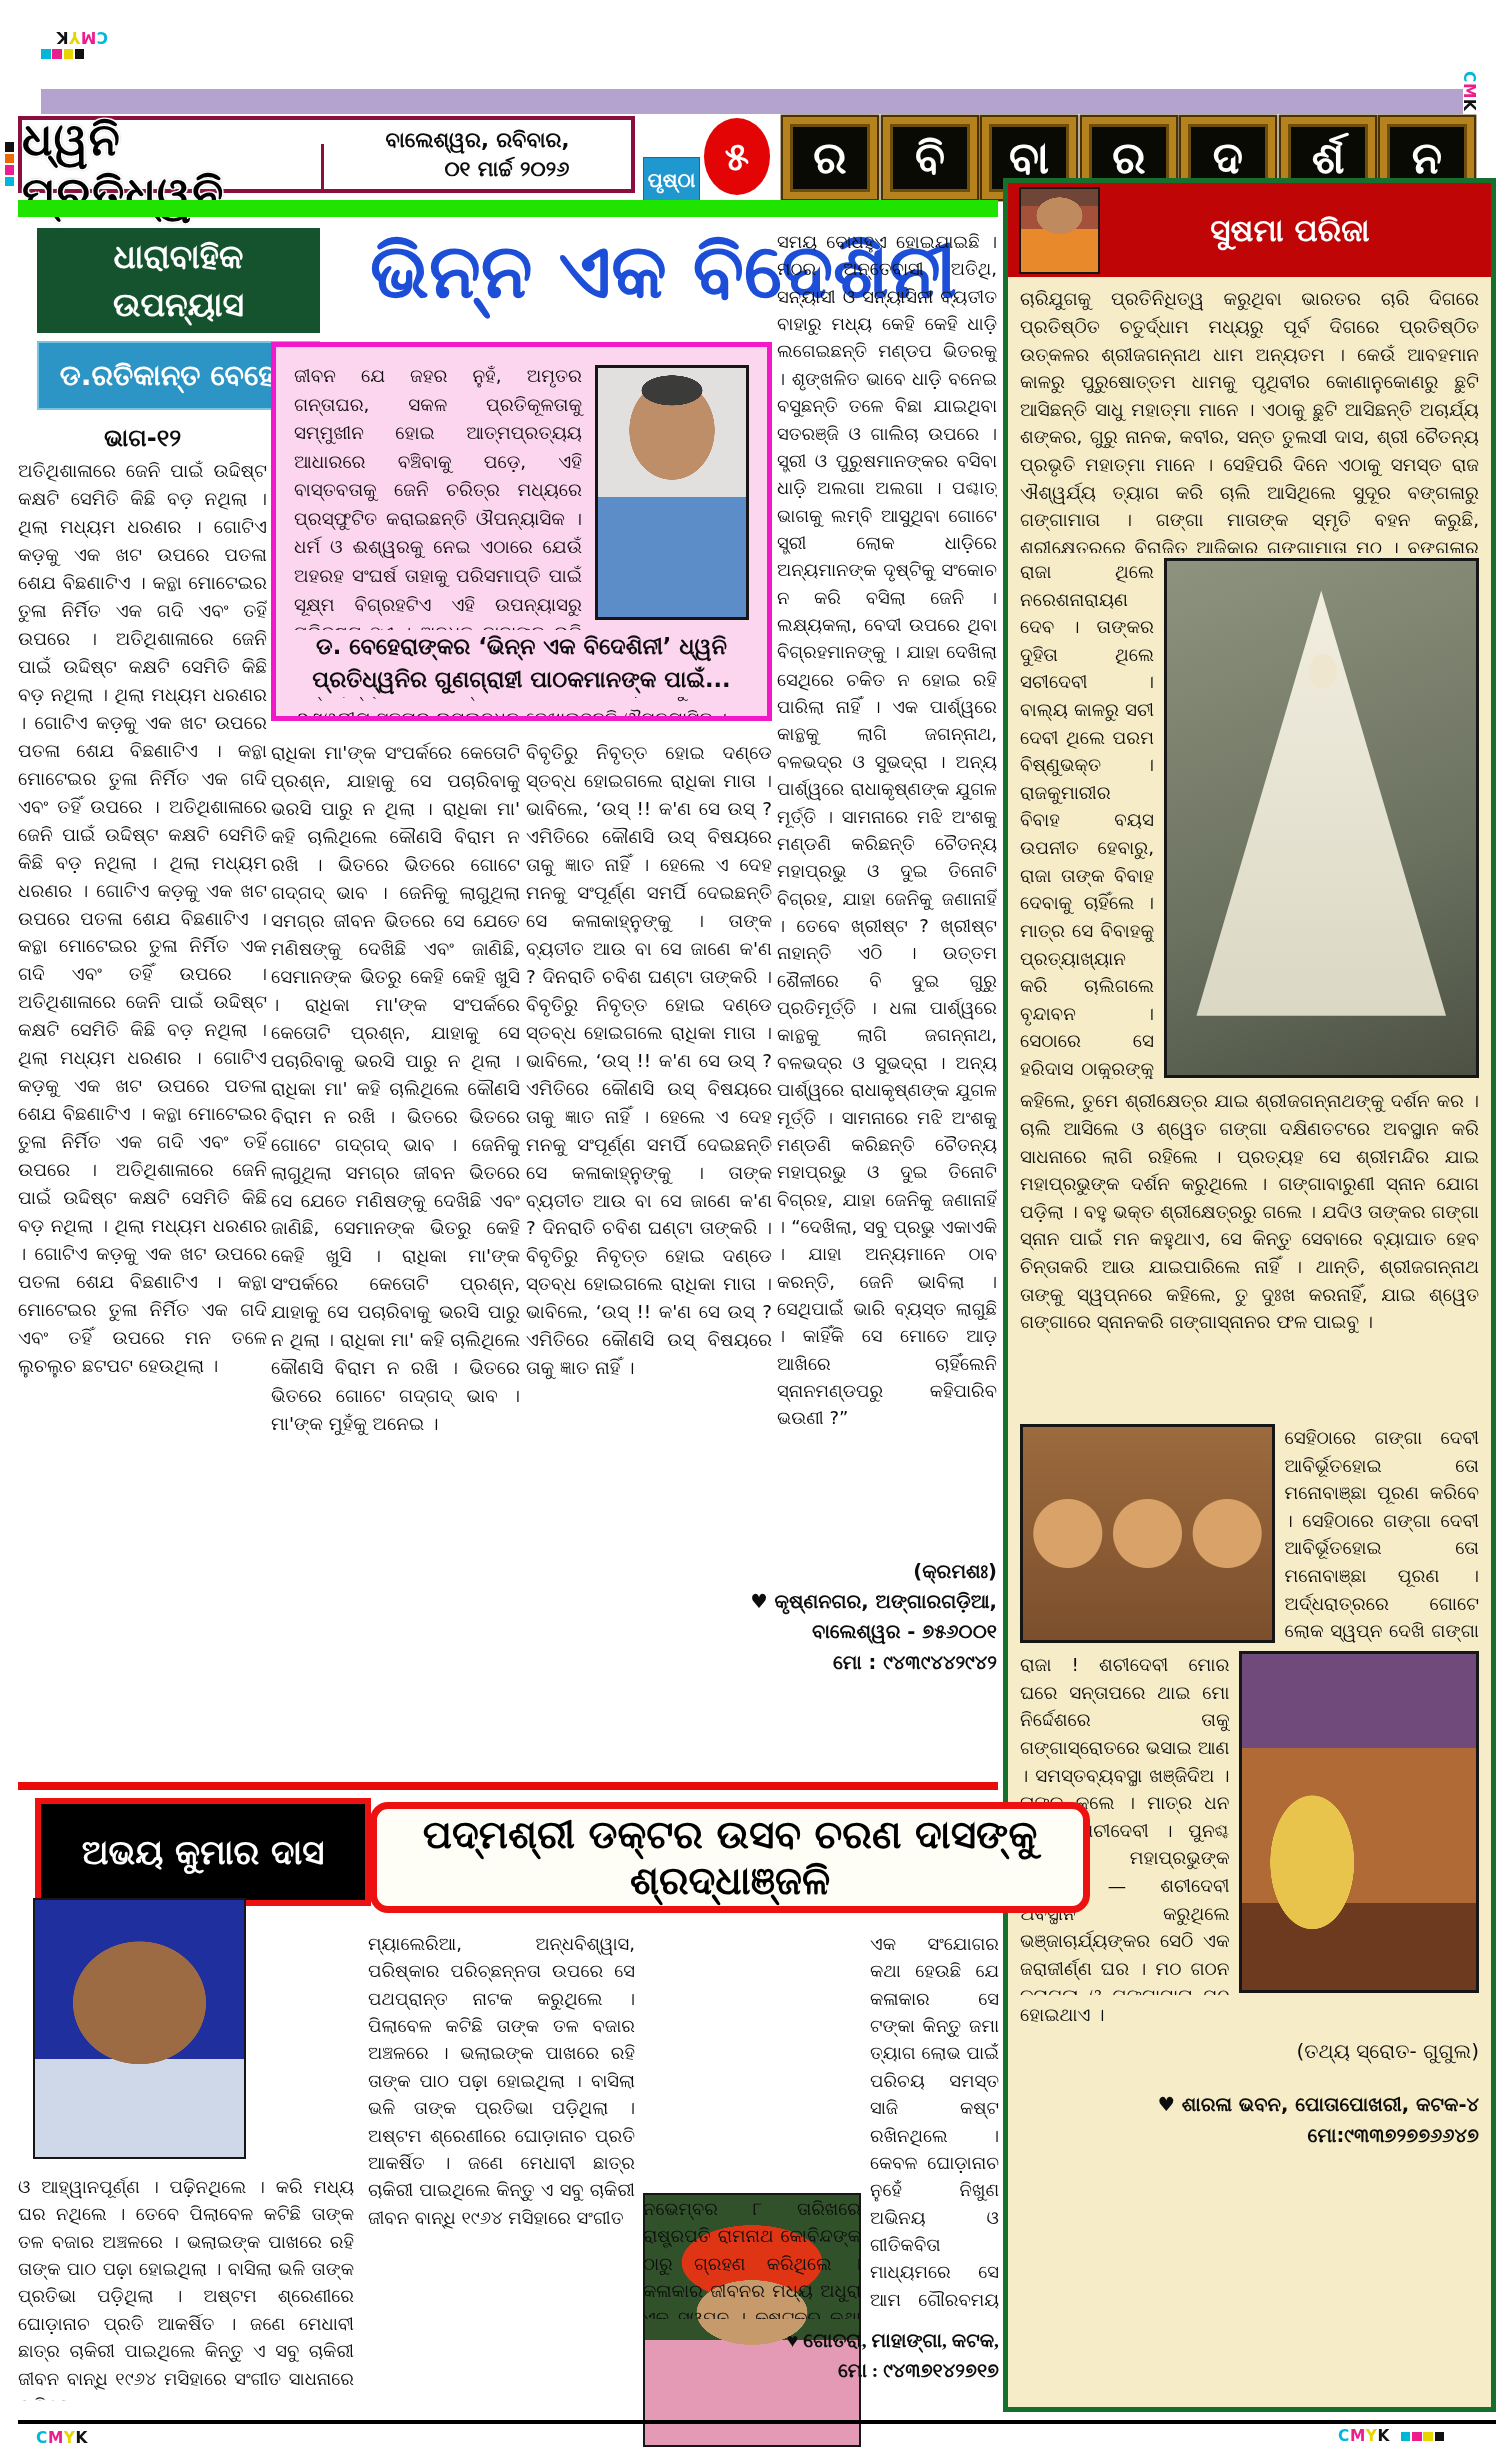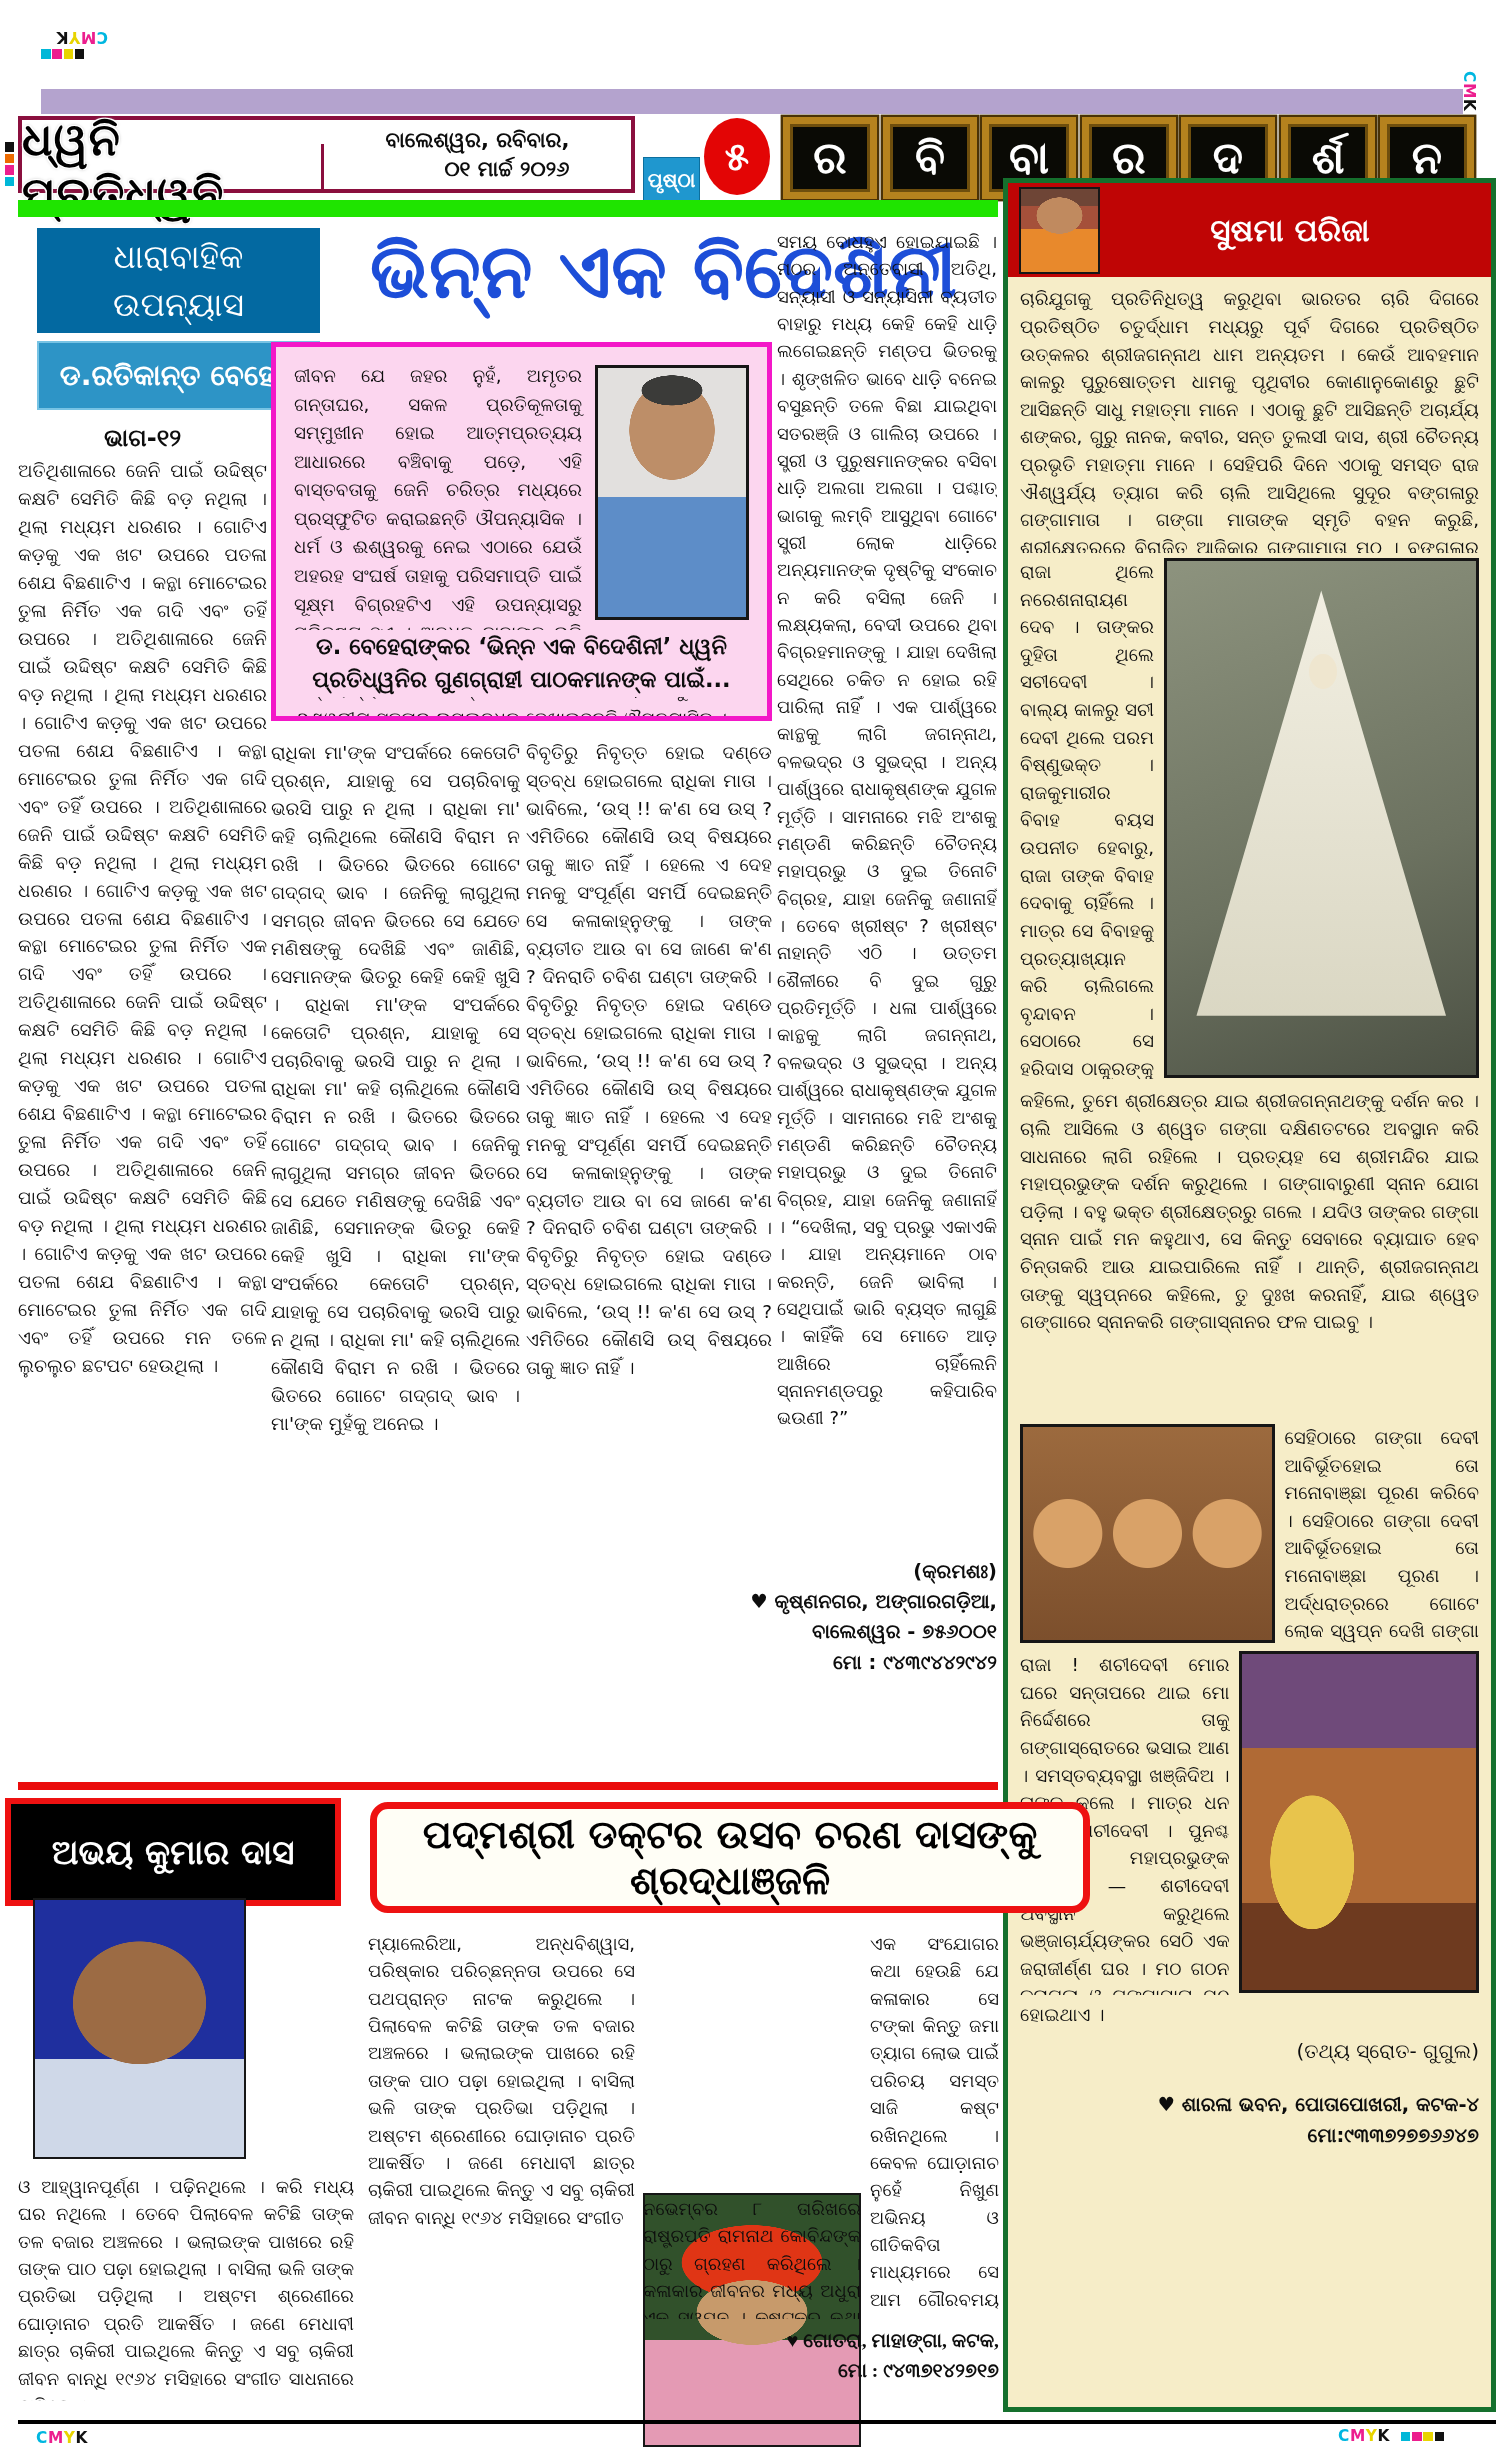--- a/index.html
+++ b/index.html
@@ -15,21 +15,21 @@
   .logo{font-size:45px;font-weight:900;color:#000;letter-spacing:1.2px;
         text-shadow:1.2px 1.2px 0 #fff,-1.2px -1.2px 0 #fff,1.2px -1.2px 0 #fff,-1.2px 1.2px 0 #fff,0 0 3.6px #999;}
   .dateline{font-size:21px;font-weight:bold;line-height:1.35;text-align:right;}
   .tile{position:absolute;top:117px;width:94px;height:82px;background:#0a0a05;
         border:7.7px solid #b5821e;box-shadow:0 0 0 2.4px #4a3206, inset 0 0 0 3px #6e4e0d;
         display:flex;align-items:center;justify-content:center;}
   .tile span{color:#fff;font-size:44px;font-weight:bold;line-height:1;}
   .pagebadge{background:#e30505;border-radius:50%;color:#fff;font-size:39px;font-weight:bold;}
   .pagelabel{background:#1f97cf;color:#fff;font-size:20px;font-weight:bold;border:1.8px solid #0c6f9e;}
   
-  .kicker{background:#0369a1;color:#fff;font-size:33px;font-weight:normal;line-height:1.45;flex-direction:column;}
+  .kicker{background:#14532d;color:#fff;font-size:33px;font-weight:bold;line-height:1.45;flex-direction:column;}
   .authorbox{background:#2d94c6;color:#fff;font-size:28.4px;font-weight:bold;border:2.4px solid #77c3e4;}
   .mainheadline{font-size:75px;font-weight:900;color:#1d4ed8;white-space:nowrap;}
   .pinkbox{background:#fcd6ef;border:5.3px solid #f318c8;padding:15.4px 18px;overflow:hidden;}
   .pinkbox .intro{font-size:18.4px;line-height:1.55;text-align:justify;}
   .introfooter{font-size:22.5px;font-weight:bold;text-align:center;line-height:1.5;background:#fcd6ef;}
   .sig{font-size:19.5px;font-weight:bold;text-align:right;line-height:1.55;}
   
   .gm{border:5.3px solid #15702d;background:#f6edc8;overflow:hidden;}
   .gmhead{font-size:38px;font-weight:900;color:#0a0a0a;}
   .gmredbar{background:#bf0505;display:flex;align-items:center;}
@@ -202,21 +202,21 @@
         <span class="heart">♥</span>
         <span>ଶାରଳା ଭବନ, ପୋତାପୋଖରୀ, କଟକ-୪</span>
       </div>
       <div>ମୋ:୯୩୩୭୨୭୭୬୬୪୭</div>
     </div>
   </div>
 </div>
 
 <div class="abs rule-red" style="left:18px;top:1782px;width:980px;height:8.3px;"></div>
 
-<div class="abs bylinebox center" style="left:5px;top:1798px;width:336px;height:108px;">
+<div class="abs bylinebox center" style="left:35px;top:1798px;width:336px;height:108px;">
   <span>ଅଭୟ କୁମାର ଦାସ</span>
 </div>
 <div class="abs photo p-abhaya" style="left:33px;top:1898px;width:213px;height:261px;border-width:2.4px;"></div>
 
 <div class="abs tributehead center" style="left:370px;top:1802px;width:720px;height:111px;">
   <span>ପଦ୍ମଶ୍ରୀ ଡକ୍ଟର ଉସବ ଚରଣ ଦାସଙ୍କୁ ଶ୍ରଦ୍ଧାଞ୍ଜଳି</span>
 </div>
 
 <div class="abs bodytext" style="left:18px;top:2173px;width:336px;height:228px;">ଓ ଆହ୍ୱାନପୂର୍ଣ୍ଣ । ପଢ଼ିନଥିଲେ । କରି ମଧ୍ୟ ଘର ନଥିଲେ । ତେବେ ପିଲାବେଳ କଟିଛି ତାଙ୍କ ତଳ ବଜାର ଅଞ୍ଚଳରେ । ଭଲାଇଙ୍କ ପାଖରେ ରହି ତାଙ୍କ ପାଠ ପଢ଼ା ହୋଇଥିଲା । ବାସିଲା ଭଳି ତାଙ୍କ ପ୍ରତିଭା ପଡ଼ିଥିଲା । ଅଷ୍ଟମ ଶ୍ରେଣୀରେ ଘୋଡ଼ାନାଚ ପ୍ରତି ଆକର୍ଷିତ । ଜଣେ ମେଧାବୀ ଛାତ୍ର ଚାକିରୀ ପାଇଥିଲେ କିନ୍ତୁ ଏ ସବୁ ଚାକିରୀ ଜୀବନ ବାନ୍ଧି ୧୯୬୪ ମସିହାରେ ସଂଗୀତ ସାଧନାରେ ଲାଗିଲେ ।</div>
 <div class="abs bodytext" style="left:368px;top:1930px;width:267px;height:468px;">ମ୍ୟାଲେରିଆ, ଅନ୍ଧବିଶ୍ୱାସ, ପରିଷ୍କାର ପରିଚ୍ଛନ୍ନତା ଉପରେ ସେ ପଥପ୍ରାନ୍ତ ନାଟକ କରୁଥିଲେ ।  ପିଲାବେଳ କଟିଛି ତାଙ୍କ ତଳ ବଜାର ଅଞ୍ଚଳରେ । ଭଲାଇଙ୍କ ପାଖରେ ରହି ତାଙ୍କ ପାଠ ପଢ଼ା ହୋଇଥିଲା । ବାସିଲା ଭଳି ତାଙ୍କ ପ୍ରତିଭା ପଡ଼ିଥିଲା । ଅଷ୍ଟମ ଶ୍ରେଣୀରେ ଘୋଡ଼ାନାଚ ପ୍ରତି ଆକର୍ଷିତ । ଜଣେ ମେଧାବୀ ଛାତ୍ର ଚାକିରୀ ପାଇଥିଲେ କିନ୍ତୁ ଏ ସବୁ ଚାକିରୀ ଜୀବନ ବାନ୍ଧି ୧୯୬୪ ମସିହାରେ ସଂଗୀତ</div>

